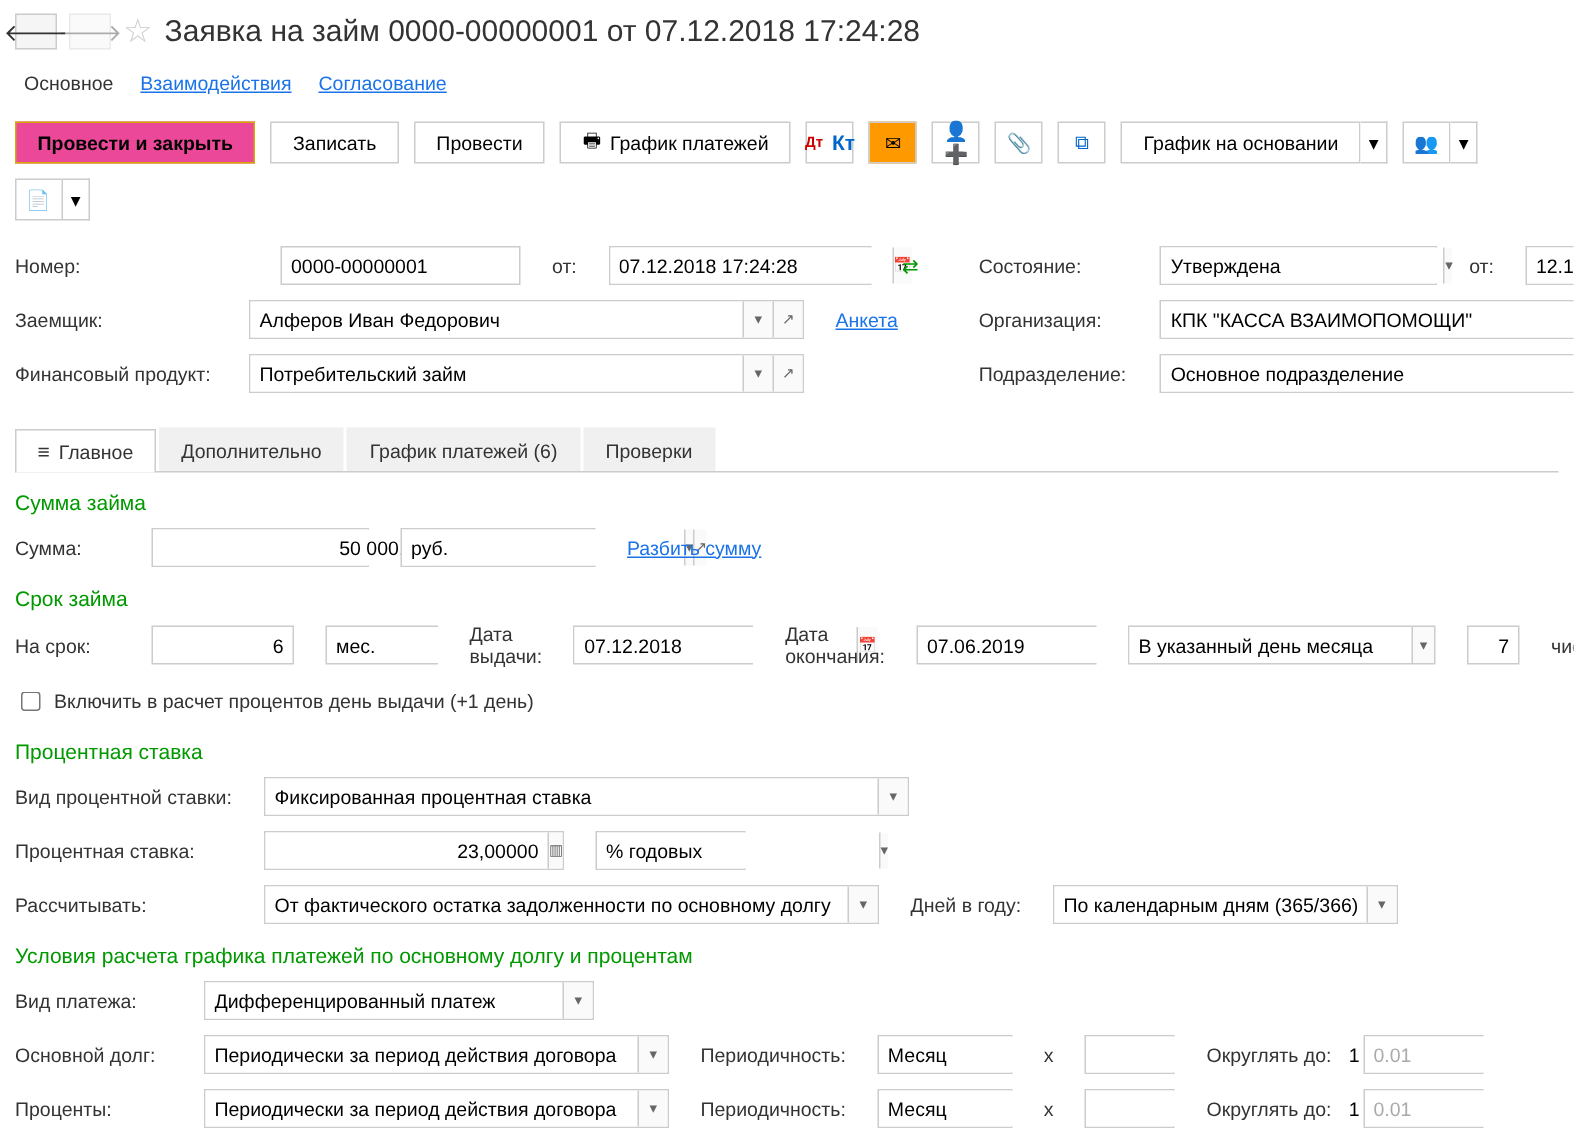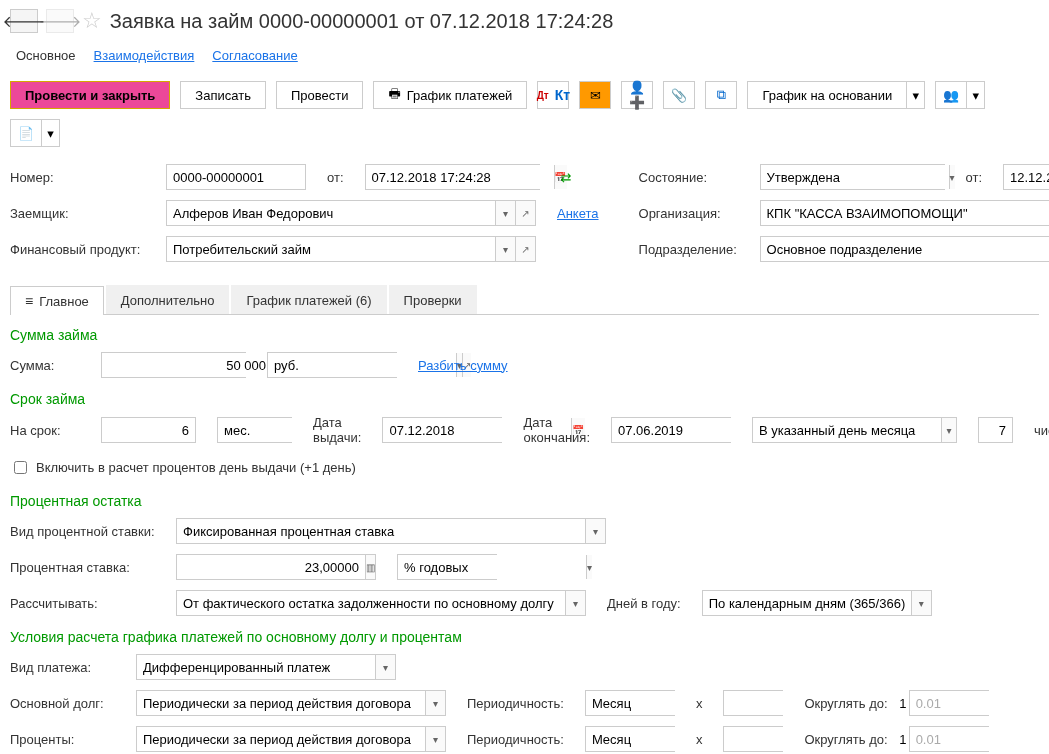--- a/index.html
+++ b/index.html
@@ -90,21 +90,21 @@
         <span style="color:#c5a100;">📄</span>
       </button>
     <button class="btn dd">▾</button>
   </div>
 </div>
 
 <div class="col-block">
   <div class="col">
     <div class="form-row">
       <span class="lbl lbl-w1">Номер:</span>
-      <input class="fld" style="width: 140px;" value="0000-00000001">
+      <input class="fld" style="width: 160px; margin-left: 21px;" value="0000-00000001">
       <span>от:</span>
       <div class="combo" style="width:175px;">
         <input value="07.12.2018 17:24:28" style="">
         <div class="cbtn">📅</div>
       </div>
       <span style="color:#090;cursor:pointer;">⇄</span>
     </div>
     <div class="form-row">
       <span class="lbl lbl-w1">Заемщик:</span>
       <div class="combo" style="width:370px;">
@@ -198,21 +198,21 @@
     <div class="cbtn">▾</div>
   </div>
   <input class="fld right" style="width: 35px;" value="7">
   <span>числа</span>
 </div>
 <div class="form-row chk">
   <input type="checkbox" style="">
   <span>Включить в расчет процентов день выдачи (+1 день)</span>
 </div>
 
-<div class="section-title">Процентная остатка</div>
+<div class="section-title">Процентная ставка</div>
 <div class="form-row">
   <span class="lbl" style="min-width:145px;">Вид процентной ставки:</span>
   <div class="combo" style="width:430px;">
     <input value="Фиксированная процентная ставка" style="">
     <div class="cbtn">▾</div>
   </div>
 </div>
 <div class="form-row">
   <span class="lbl" style="min-width:145px;">Процентная ставка:</span>
   <div class="combo" style="width:200px;">

